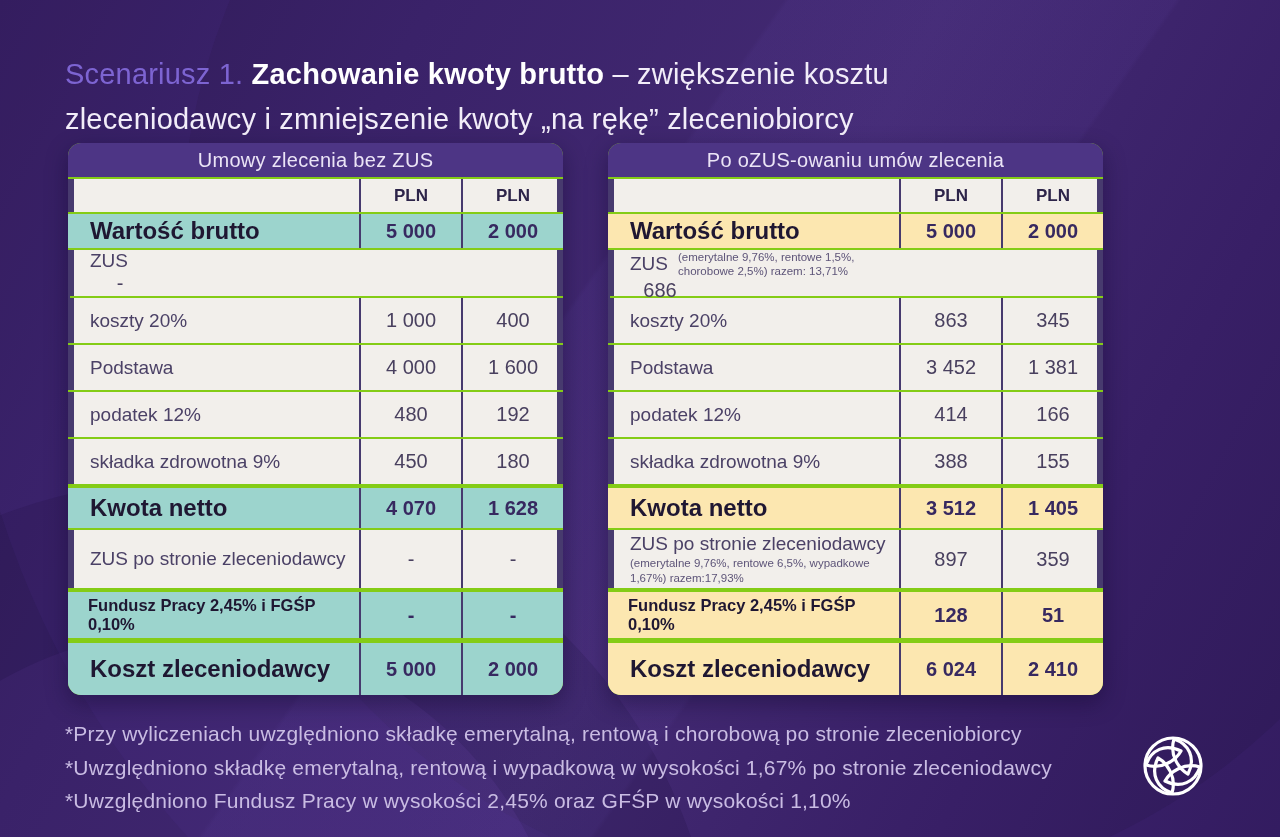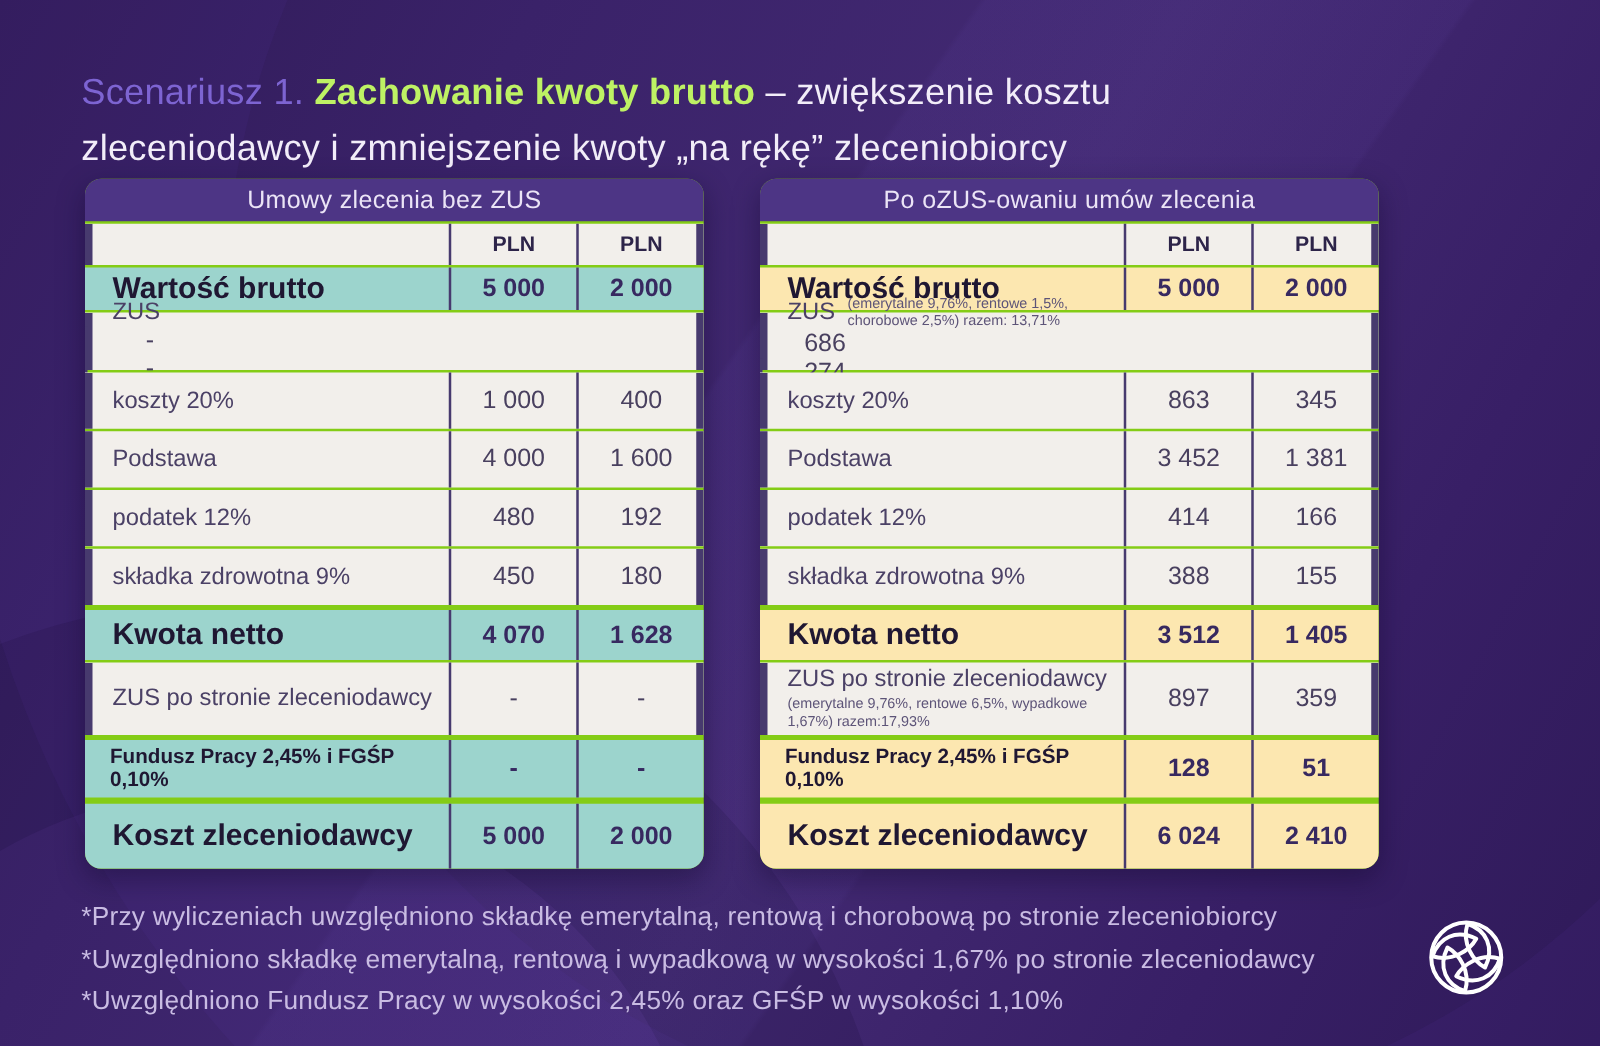--- a/index.html
+++ b/index.html
@@ -13,31 +13,31 @@
   .bg-swirl-a{position:absolute;left:-340px;top:480px;width:760px;height:760px;border-radius:50%;
     border:150px solid rgba(16,7,46,.14);}
   .bg-swirl-b{position:absolute;right:-420px;top:-620px;width:1300px;height:1300px;border-radius:50%;
     border:220px solid rgba(100,70,185,.08);}
   .bg-streak{position:absolute;inset:0;
     background:linear-gradient(125deg,transparent 42%,rgba(130,100,220,.06) 42.3%,rgba(130,100,220,.06) 63%,transparent 63.3%);}
 
   .title{position:absolute;left:65px;top:33px;width:975px;
     font-size:29px;line-height:45px;color:#f2edf9;letter-spacing:.2px;font-weight:400;}
   .title .t-accent{color:#7d64d2;}
-  .title .t-bold{font-weight:700;color:#bef264;}
+  .title .t-bold{font-weight:700;color:#ffffff;}
 
   .tables{position:absolute;left:68px;top:143px;display:flex;gap:45px;}
   .ztable{width:495px;background:#84cc16;border-radius:13px;overflow:hidden;
     display:flex;flex-direction:column;row-gap:2px;
     box-shadow:0 8px 22px rgba(12,5,38,.38);}
   .t-head{height:34px;min-height:34px;background:#4d3585;color:#ebe4f6;
     display:flex;align-items:center;justify-content:center;
     font-size:20px;letter-spacing:.3px;flex-shrink:0;}
   .row{display:flex;align-items:stretch;background:#f2efeb;flex-shrink:0;}
-  .row:not(.hl){box-shadow:inset 6px 0 0 #473a6e, inset -6px 0 0 #473a6e;justify-content:center;}
+  .row:not(.hl){box-shadow:inset 6px 0 0 #473a6e, inset -6px 0 0 #473a6e;}
   .cell-label{flex:1;display:flex;align-items:center;padding-left:22px;
     font-size:19px;color:#4b4166;}
   .cell-label.bold{font-weight:700;font-size:24px;color:#1f1732;}
   .cell-label.small{font-size:16.5px;padding-left:20px;}
   .cell-label.stacked{flex-direction:column;align-items:flex-start;justify-content:center;gap:1px;}
   .cell-val{width:100px;border-left:2px solid #473a6e;
     display:flex;align-items:center;justify-content:center;
     font-size:20px;color:#49405f;}
   .cell-val.bold{font-weight:700;color:#372960;}
   .cell-val.unit{font-weight:700;font-size:17px;color:#2d2449;}

